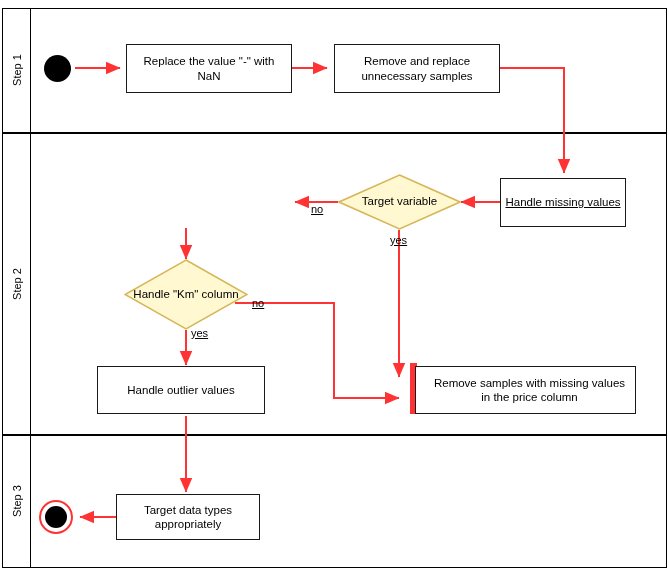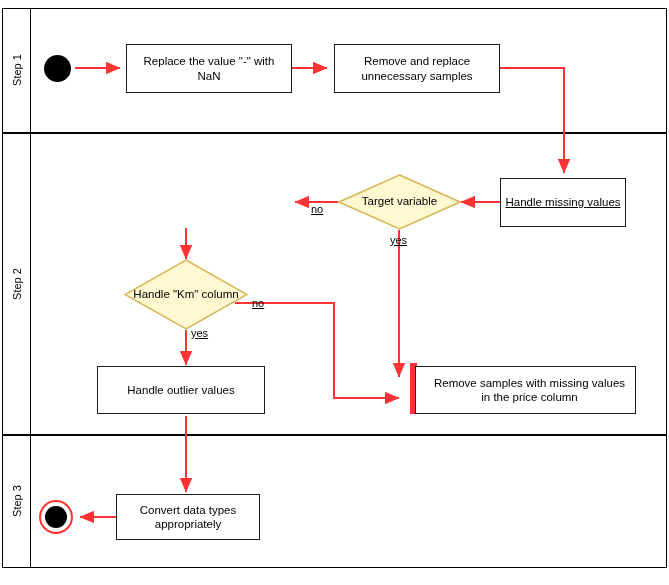--- a/index.html
+++ b/index.html
@@ -165,20 +165,20 @@
     <svg class="diamond-shape" viewBox="0 0 124 71" preserveAspectRatio="none">
       <polygon points="62,1 123,35.5 62,70 1,35.5" fill="#fff8d0" stroke="#d6b656" stroke-width="1.5"></polygon>
     </svg>
     <div class="diamond-label">Handle "Km" column</div>
   </div>
 
   <div class="node rect" style="left:82px; top:366px; width:168px; height:48px;margin-left:15px;">Handle outlier values</div>
 
   <div class="node rect" style="left:415px; top:366px; width:221px; height:48px;padding-left:12px;">Remove samples with missing values in the price column</div>
 
-  <div class="node rect" style="left:116px; top:494px; width:144px; height:46px;">Convert data types appropriately</div>
+  <div class="node rect" style="left:116px; top:494px; width:144px; height:46px;">Target data types appropriately</div>
 
   <div class="edge-label" style="left:311px; top:203px;">no</div>
   <div class="edge-label" style="left:390px; top:234px;">yes</div>
   <div class="edge-label" style="left:252px; top:297px;">no</div>
   <div class="edge-label" style="left:191px; top:327px;">yes</div>
 
 </div>
 
 </body></html>

